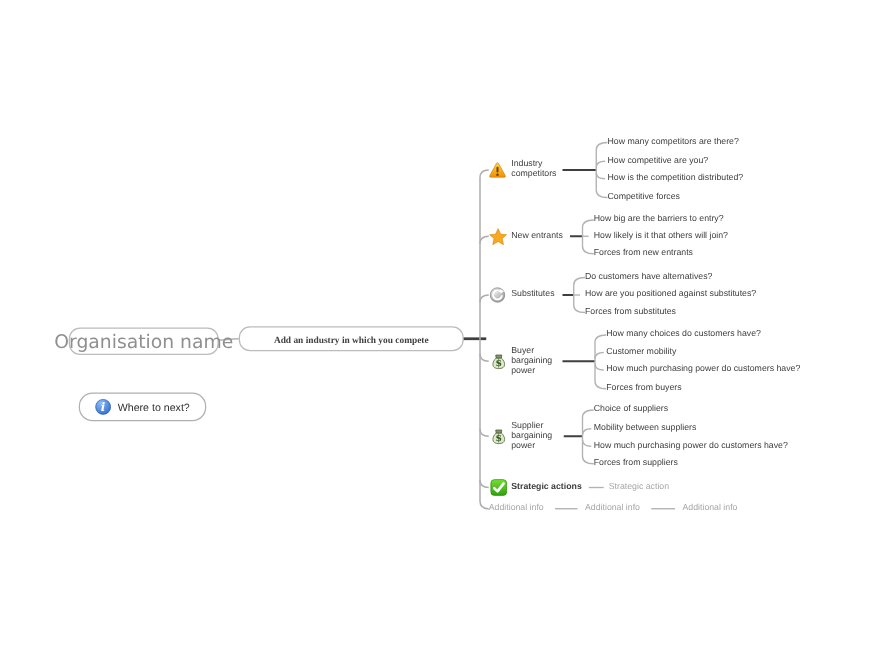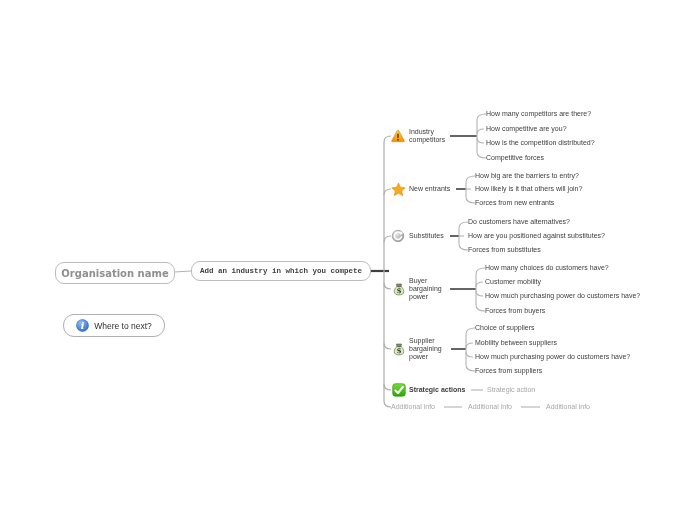--- a/index.html
+++ b/index.html
@@ -9,26 +9,26 @@
   }
   svg.connectors{position:absolute;left:0;top:0;z-index:0;}
   .node{
     position:absolute;box-sizing:border-box;background:#ffffff;
     border:1.4px solid #bcbcbc;border-radius:9px;
     display:flex;align-items:center;justify-content:center;
     z-index:2;
   }
   .node-org{left:55px;top:262px;width:120px;height:22px;}
   .node-org span{
-    font-family:"DejaVu Sans",sans-serif;font-weight:bold;
-    font-size:10px;color:#8f8f8f;white-space:nowrap;
+    font-family:"DejaVu Sans",sans-serif;font-weight:normal;
+    font-size:15px;color:#8f8f8f;white-space:nowrap;
   }
   .node-industry{left:191px;top:261px;width:180px;height:20px;border-width:1.3px;}
   .node-industry span{
-    font-family:Liberation Mono, monospace;font-weight:bold;
+    font-family:Liberation Serif, serif;font-weight:bold;
     font-size:7.5px;color:#3f3f3f;white-space:nowrap;
   }
   .node-wherenext{left:63px;top:314px;width:102px;height:23px;border-radius:11px;border-color:#b0b0b0;}
   .node-wherenext span{
     font-weight:normal;font-size:8.5px;color:#2f2f2f;white-space:nowrap;margin-left:5px;
   }
   .topic-label{
     position:absolute;transform:translateY(-50%);z-index:2;
     font-size:7px;line-height:8px;color:#3d3d3d;
   }

